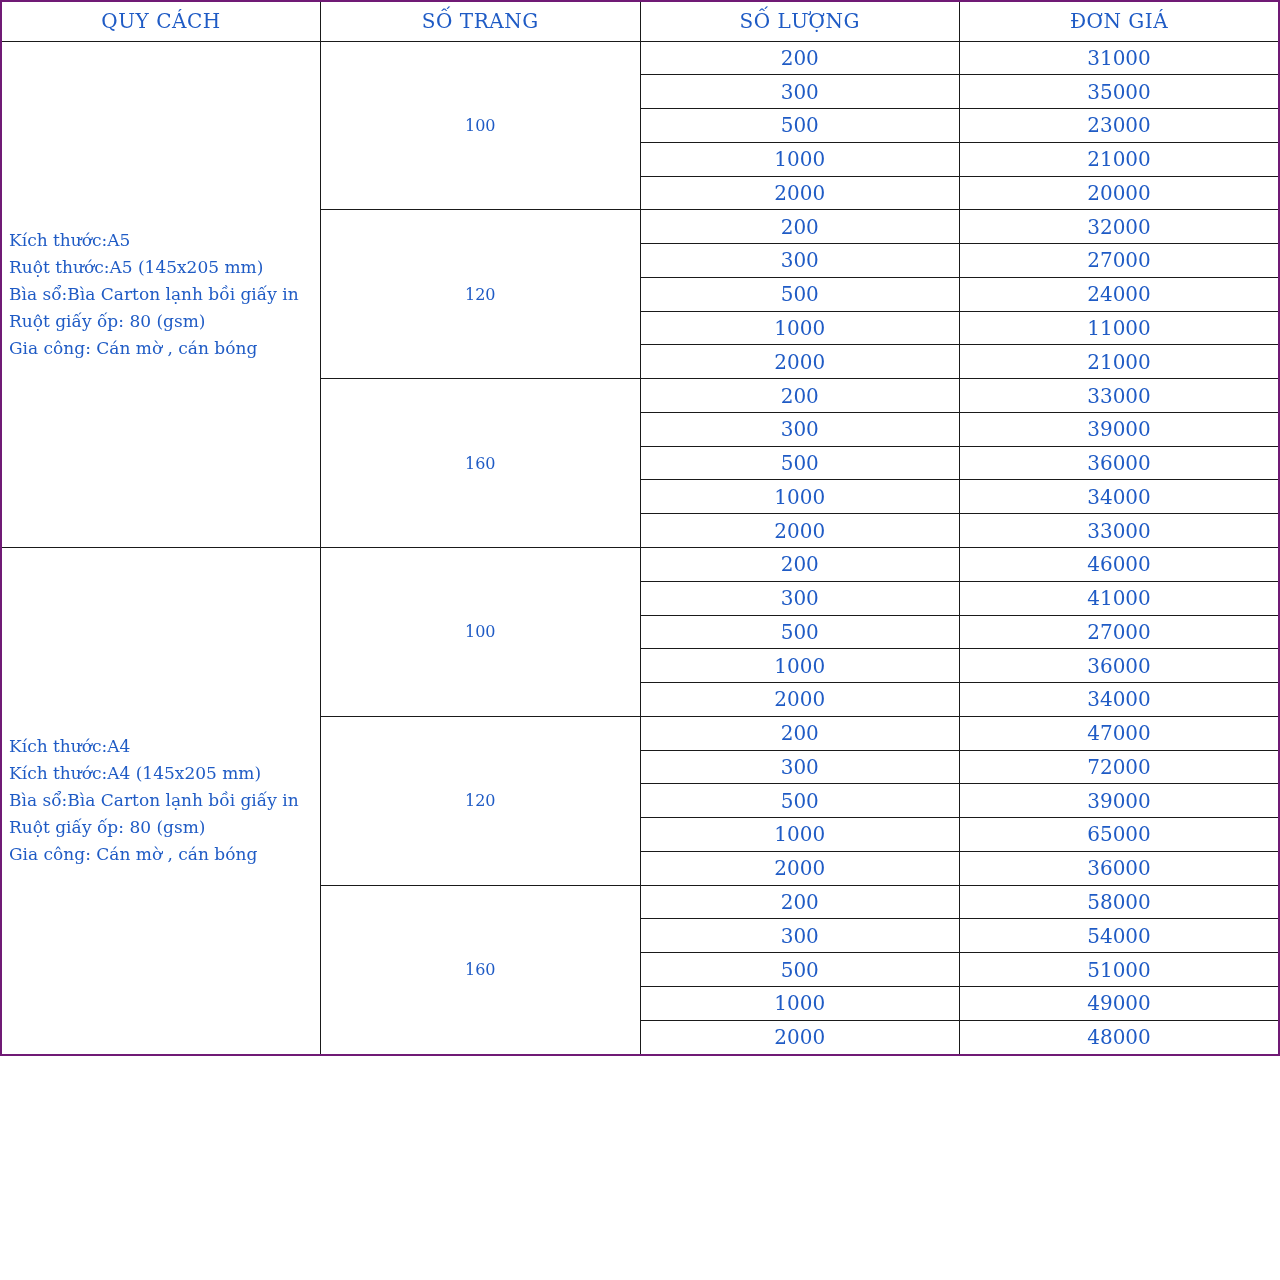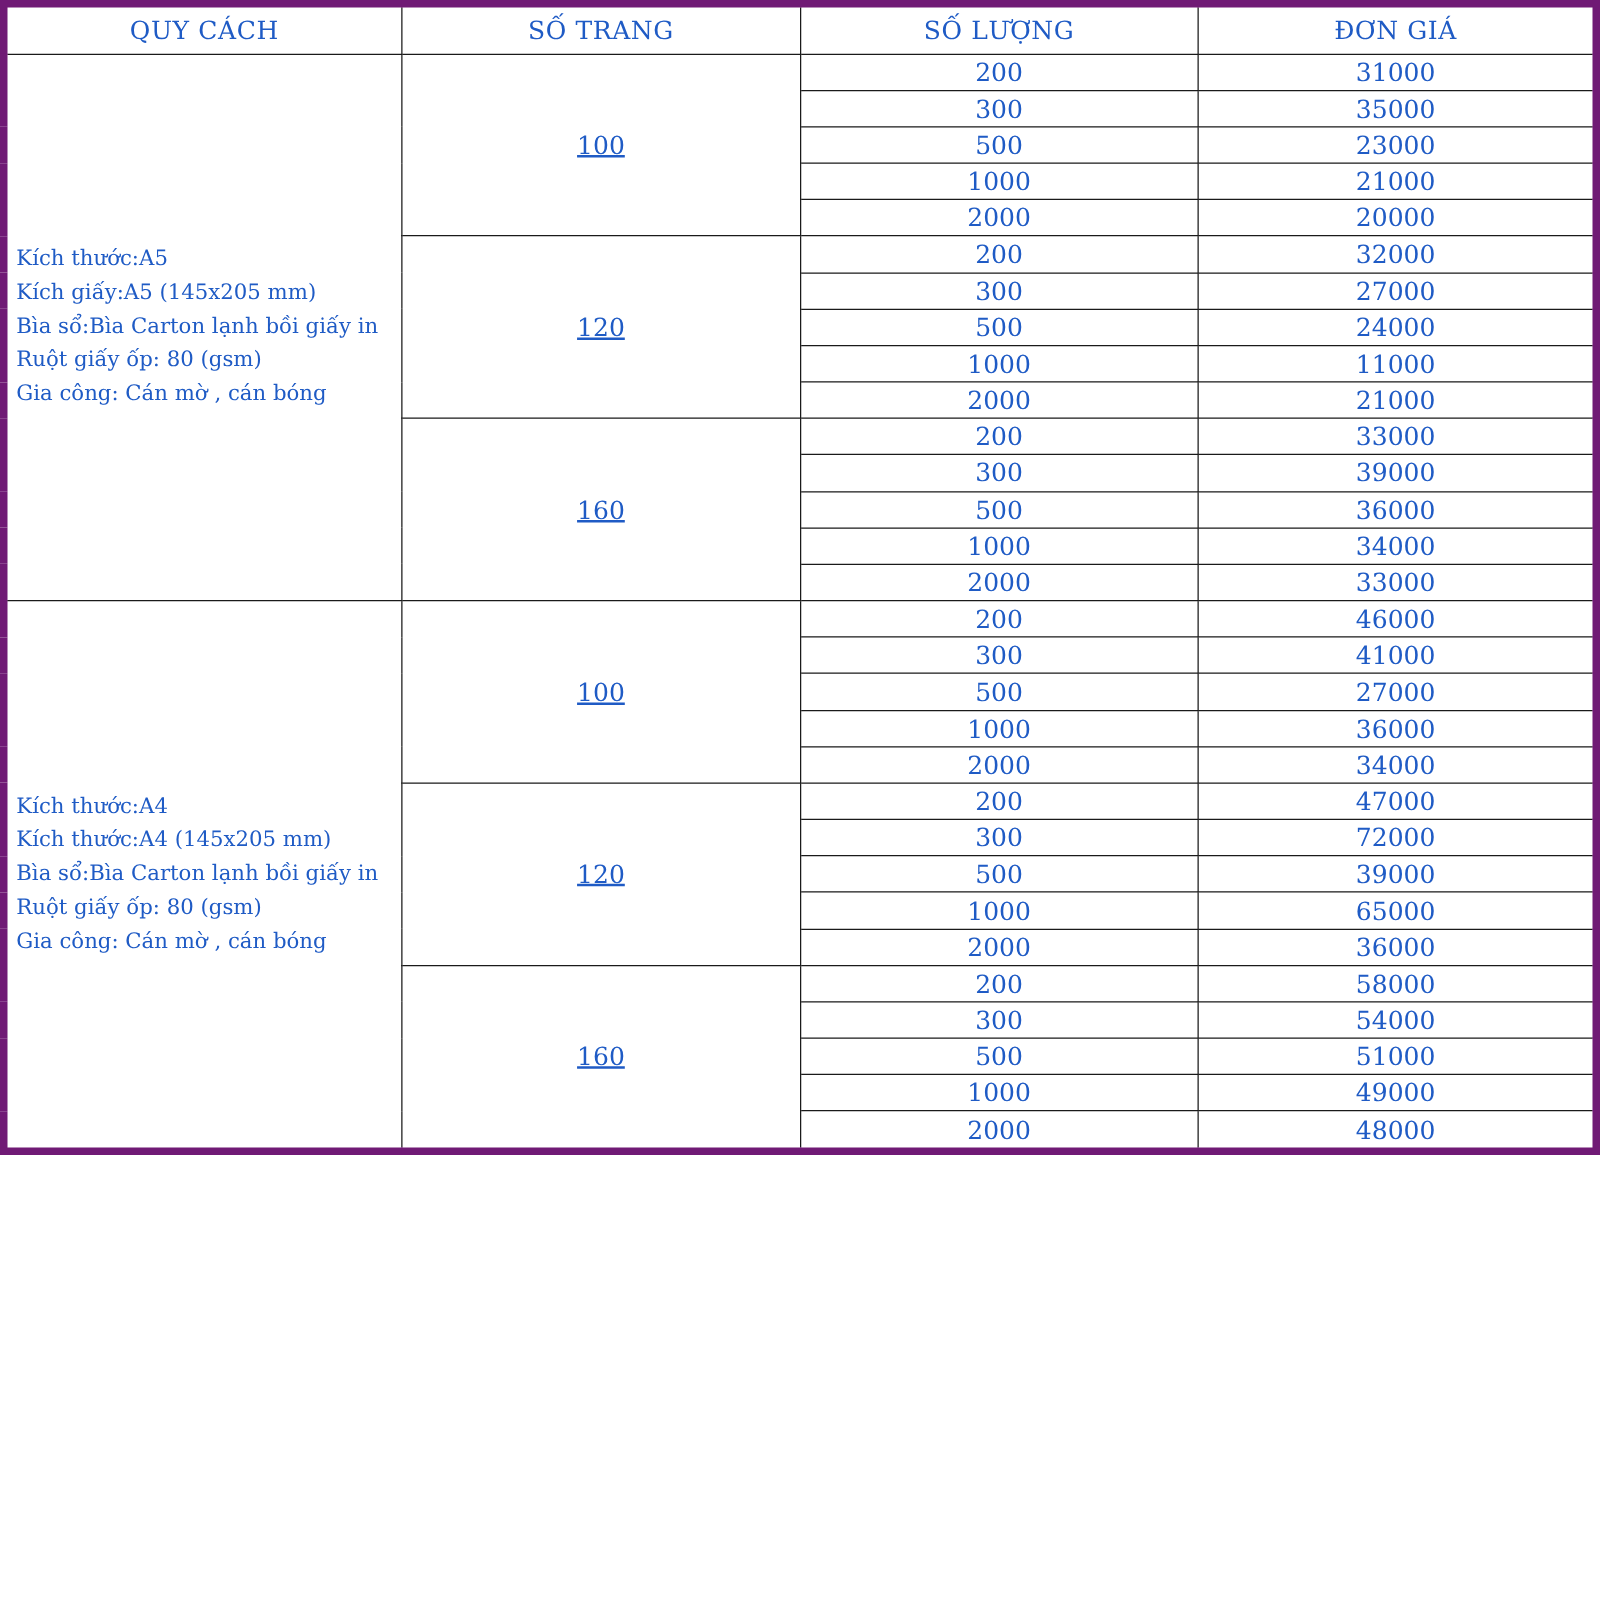--- a/index.html
+++ b/index.html
@@ -3,27 +3,27 @@
 <meta charset="utf-8">
 <style>
   html, body {
     margin: 0;
     padding: 0;
     background: #ffffff;
     width: 1280px;
   }
   table.price-table {
     width: 1280px;
-    height: 924px;
+    height: 1056px;
     border-collapse: collapse;
     table-layout: fixed;
     font-family: "DejaVu Serif", "Liberation Serif", serif;
     color: #1f5bc5;
     background: #ffffff;
-    border: 6px solid #701a75;
+    border: 2px solid #701a75;
   }
   th, td {
     border: 1px solid #1a1a1a;
     overflow: hidden;
   }
   col { width: 25%; }
   thead tr { height: 40px; }
   thead th {
     font-weight: normal;
     font-size: 20px;
@@ -36,21 +36,21 @@
     vertical-align: middle;
     font-size: 20px;
   }
   td.spec {
     text-align: left;
     vertical-align: middle;
     padding: 0 6px 0 7px;
     font-size: 17px;
     line-height: 27px;
   }
-  td.pages { font-size: 20px; text-decoration: underline; }
+  td.pages { font-size: 16px; }
 </style>
 </head>
 <body>
 
 <table class="price-table">
   <colgroup>
       <col>
       <col>
       <col>
       <col>
@@ -62,21 +62,21 @@
       <th>SỐ LƯỢNG</th>
       <th>ĐƠN GIÁ</th>
     </tr>
   </thead>
   <tbody>
 
     <tr>
       <td class="spec" rowspan="15">
         <div>
           <div>Kích thước:A5</div>
-          <div>Kích giấy:A5 (145x205 mm)</div>
+          <div>Ruột thước:A5 (145x205 mm)</div>
           <div>Bìa sổ:Bìa Carton lạnh bồi giấy in</div>
           <div>Ruột giấy ốp: 80 (gsm)</div>
           <div>Gia công: Cán mờ , cán bóng</div>
         </div>
       </td>
       <td class="pages" rowspan="5">100</td>
       <td>200</td>
       <td>31000</td>
     </tr>
     <tr>

